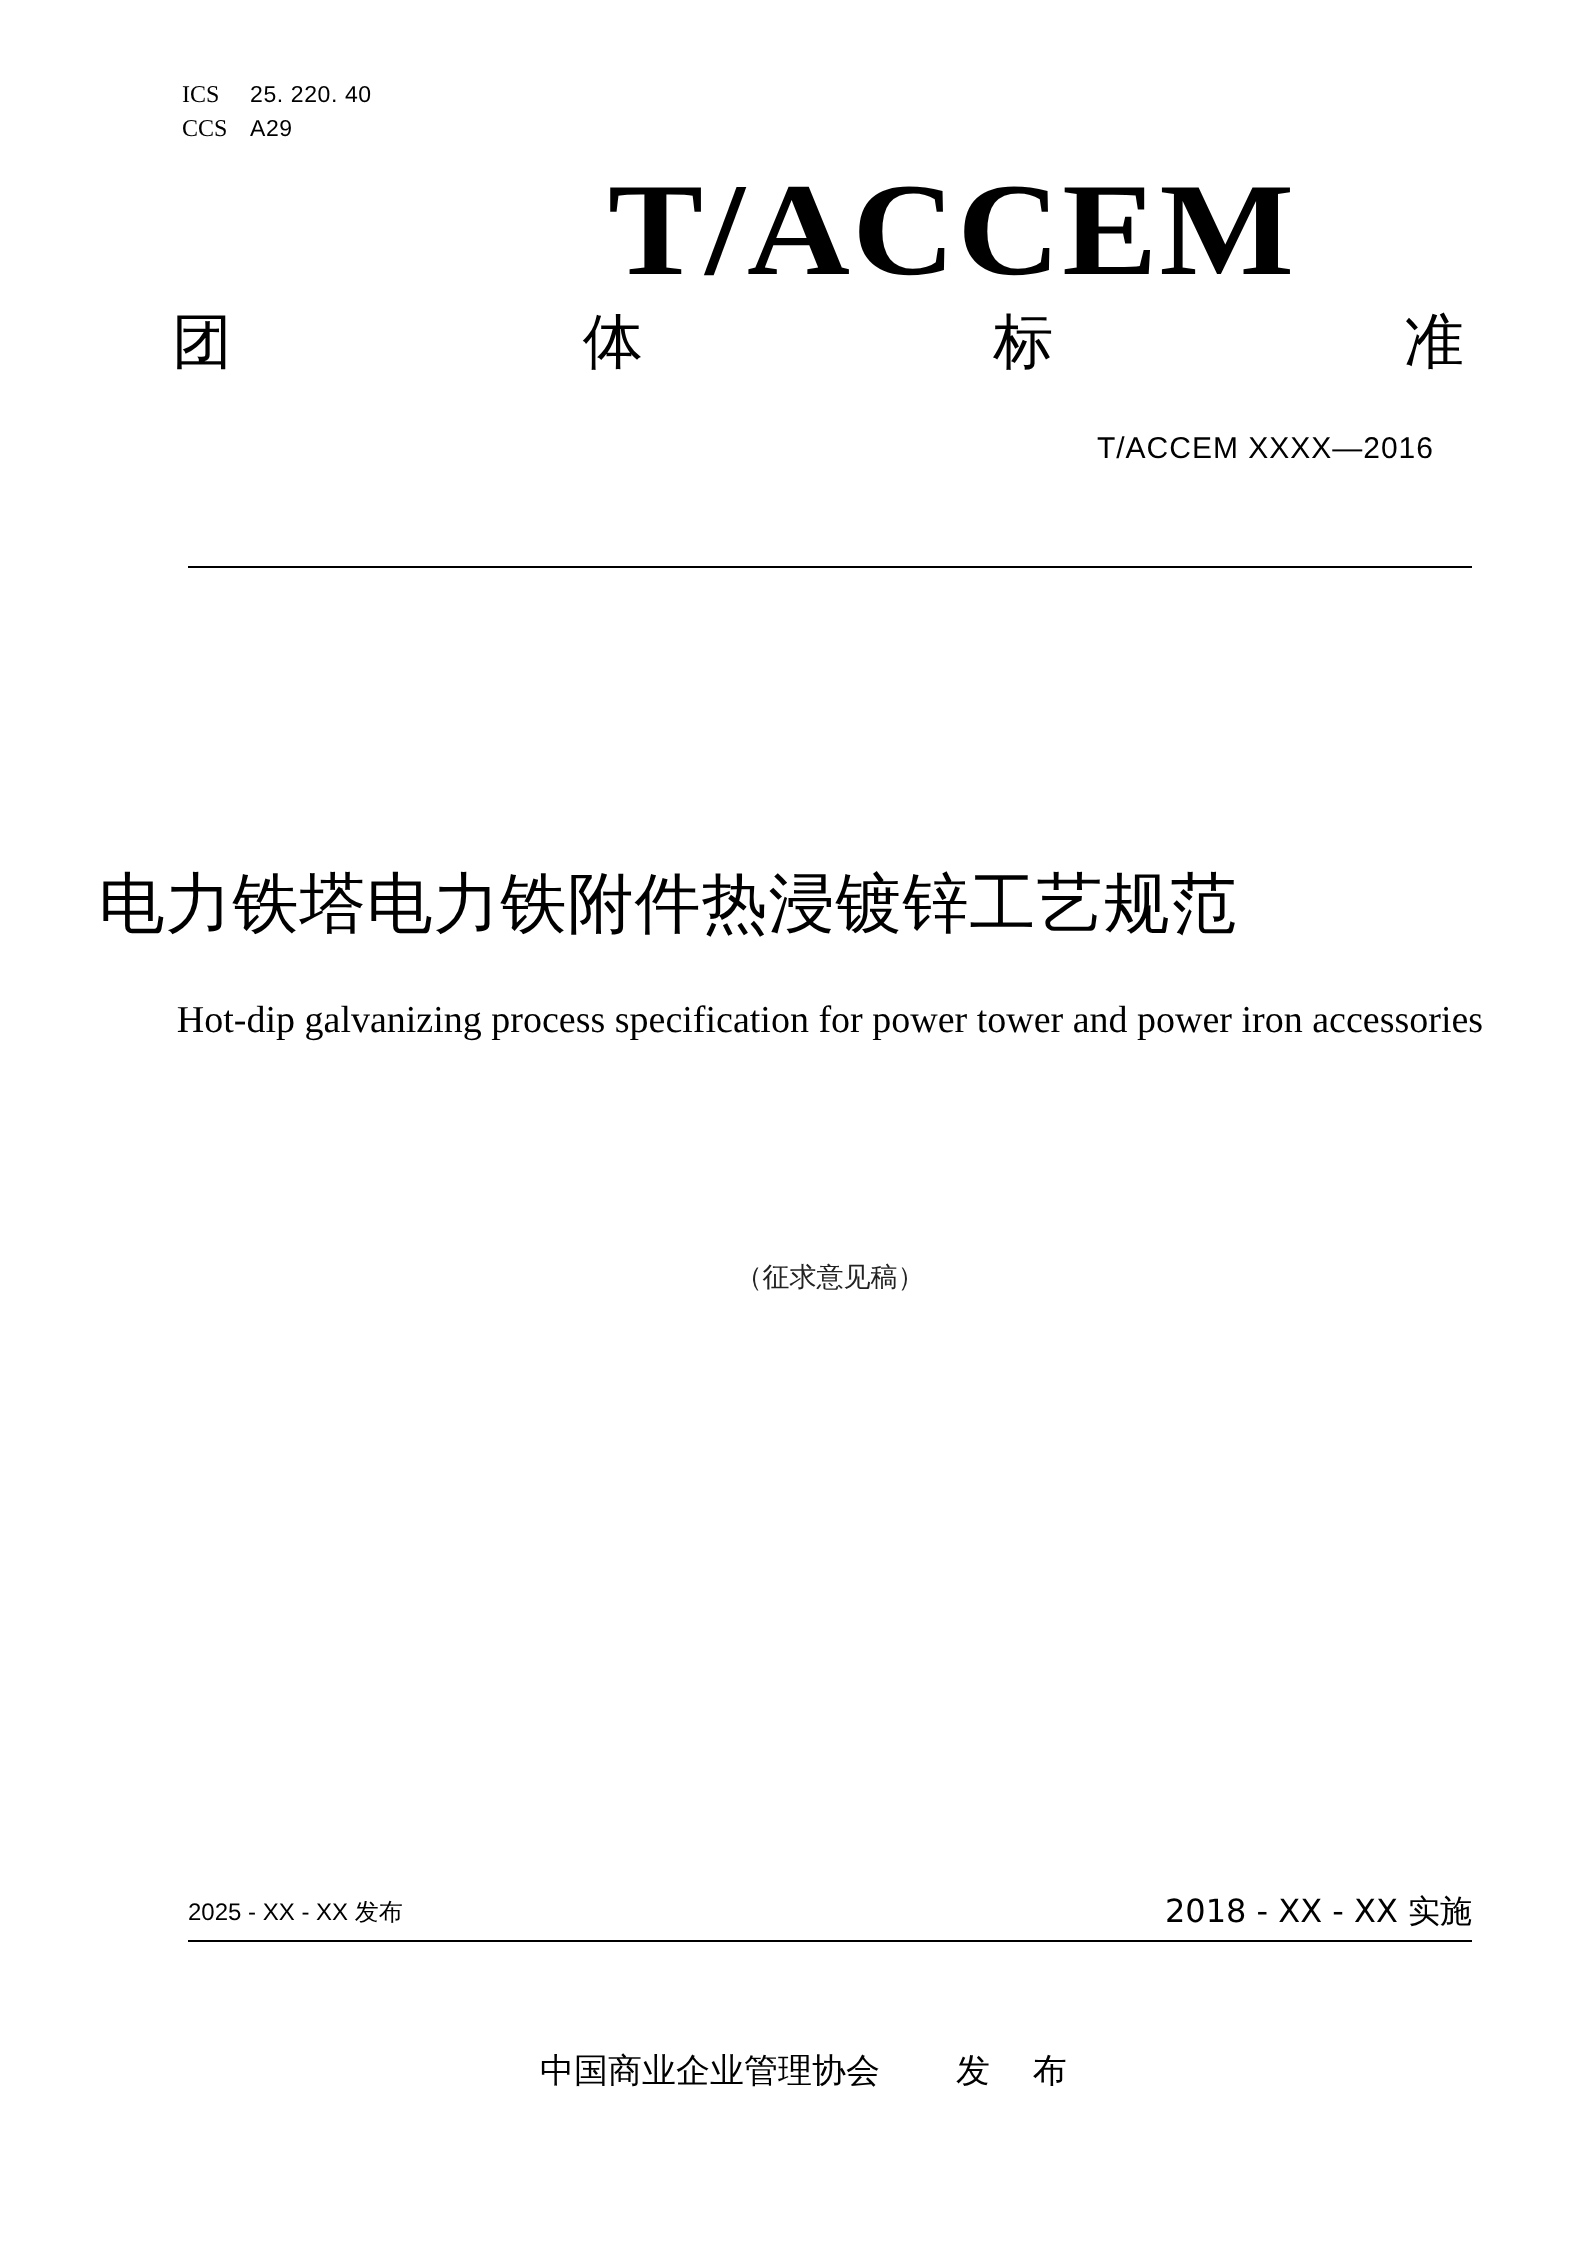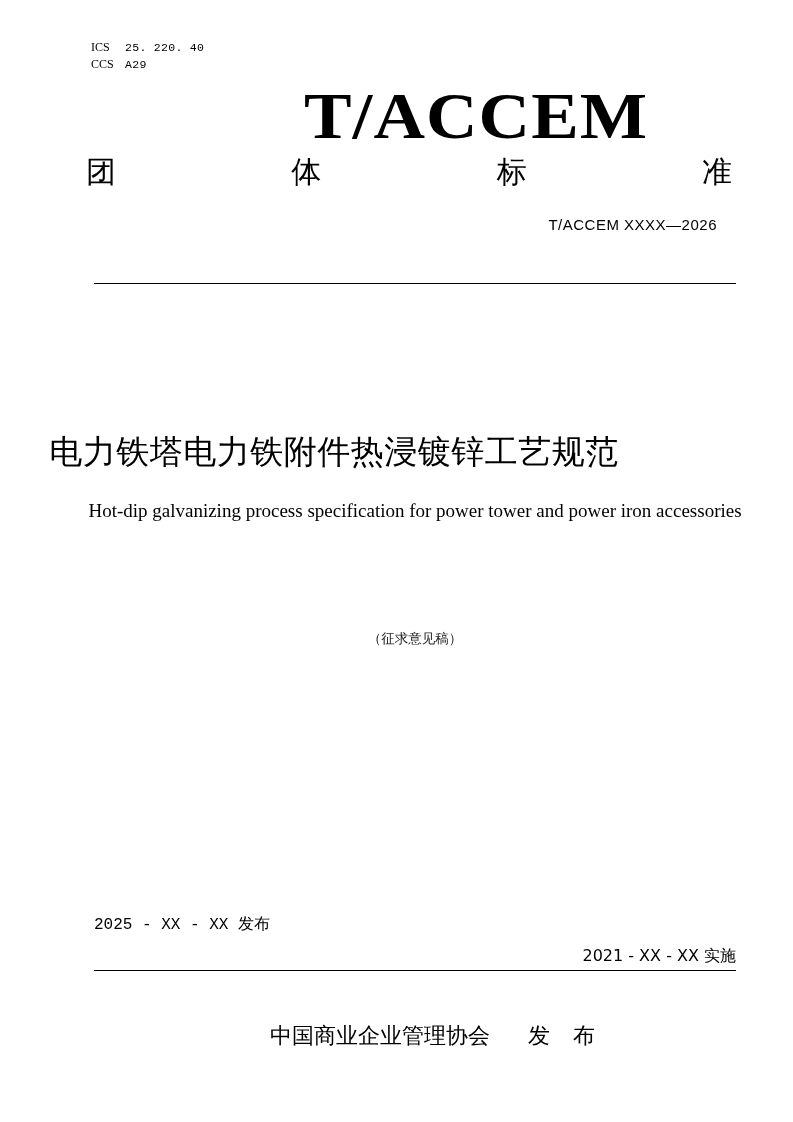--- a/index.html
+++ b/index.html
@@ -1,43 +1,43 @@
 <!DOCTYPE html>
 <html><head>
 <meta charset="utf-8">
 <style>
   html, body { margin: 0; padding: 0; background: #ffffff; }
   body { width: 793px; height: 1122px; position: relative; overflow: hidden; color: #000; }
   .abs { position: absolute; }
 
   .meta-row { left: 91px; font-size: 12px; line-height: 14px; white-space: nowrap; }
   .meta-row .k { font-family: Liberation Serif, serif; display: inline-block; width: 34px; }
-  .meta-row .v { font-family: Liberation Mono, monospace; font-size: 11.5px; letter-spacing: 0.3px; }
+  .meta-row .v { font-family: Liberation Sans, sans-serif; font-size: 11.5px; letter-spacing: 0.3px; }
 
   .logo { left: 304px; top: 80px; width: 390px; font-family: "Liberation Serif", "DejaVu Serif", serif;
           font-weight: bold; font-size: 66px; line-height: 72px; letter-spacing: 1px; white-space: nowrap; transform: scaleX(1.08); transform-origin: left top; }
 
   .org-type { left: 86px; top: 152px; width: 646px; height: 40px; display: flex; justify-content: space-between;
               font-family: "DejaVu Sans", sans-serif; font-size: 30px; line-height: 40px; }
 
   .docnum { right: 76px; top: 216px; font-family: "Liberation Sans", sans-serif; font-size: 15px; letter-spacing: 0.5px; white-space: nowrap; }
 
   .rule { left: 94px; width: 642px; height: 0; border-top: 1.3px solid #000; }
 
   .title-cn { left: 0; width: 668px; top: 430px; text-align: center; font-family: "DejaVu Sans", sans-serif;
               font-size: 33px; line-height: 44px; letter-spacing: 0.5px; }
   .title-en { left: 0; width: 830px; top: 499px; text-align: center; font-family: "Liberation Serif", serif;
               font-size: 19px; line-height: 24px; white-space: nowrap; }
 
   .draft { left: 0; width: 830px; top: 630px; text-align: center; font-family: "DejaVu Sans", sans-serif; font-size: 13.5px; color: #222; }
 
-  .date-l { left: 94px; top: 914px; font-family: Liberation Mono, monospace; font-size: 16px; line-height: 22px; white-space: nowrap; }
+  .date-l { left: 94px; top: 945px; font-family: Liberation Sans, sans-serif; font-size: 12px; line-height: 22px; white-space: nowrap; }
   .date-r { right: 57px; top: 945px; font-family: "DejaVu Sans", sans-serif; font-size: 16px; line-height: 22px; white-space: nowrap; }
 
-  .publisher { left: 270px; top: 1024px; font-family: "DejaVu Sans", sans-serif; font-size: 22px; line-height: 24px; white-space: nowrap; }
+  .publisher { left: 270px; top: 1024px; font-family: "DejaVu Sans", sans-serif; font-size: 17px; line-height: 24px; white-space: nowrap; }
   .publisher .gap { display: inline-block; width: 38px; }
   .publisher .act { letter-spacing: 8px; }
 </style>
 </head>
 <body>
 
 <div class="abs meta-row" style="top:40px;">
   <span class="k">ICS</span><span class="v">25. 220. 40</span>
 </div>
 <div class="abs meta-row" style="top:57px;">
@@ -46,29 +46,29 @@
 
 <div class="abs logo">T/ACCEM</div>
 
 <div class="abs org-type">
   <span>团</span>
   <span>体</span>
   <span>标</span>
   <span>准</span>
 </div>
 
-<div class="abs docnum">T/ACCEM XXXX—2026</div>
+<div class="abs docnum">T/ACCEM XXXX—2016</div>
 
 <div class="abs rule" style="top:283px;"></div>
 
 <div class="abs title-cn">电力铁塔电力铁附件热浸镀锌工艺规范</div>
 <div class="abs title-en">Hot-dip galvanizing process specification for power tower and power iron accessories</div>
 
 <div class="abs draft">（征求意见稿）</div>
 
 <div class="abs date-l">2025 - XX - XX 发布</div>
-<div class="abs date-r">2021 - XX - XX 实施</div>
+<div class="abs date-r">2018 - XX - XX 实施</div>
 
 <div class="abs rule" style="top:970px;"></div>
 
 <div class="abs publisher">
   <span>中国商业企业管理协会</span><span class="gap"></span><span class="act">发 布</span>
 </div>
 
 </body></html>

